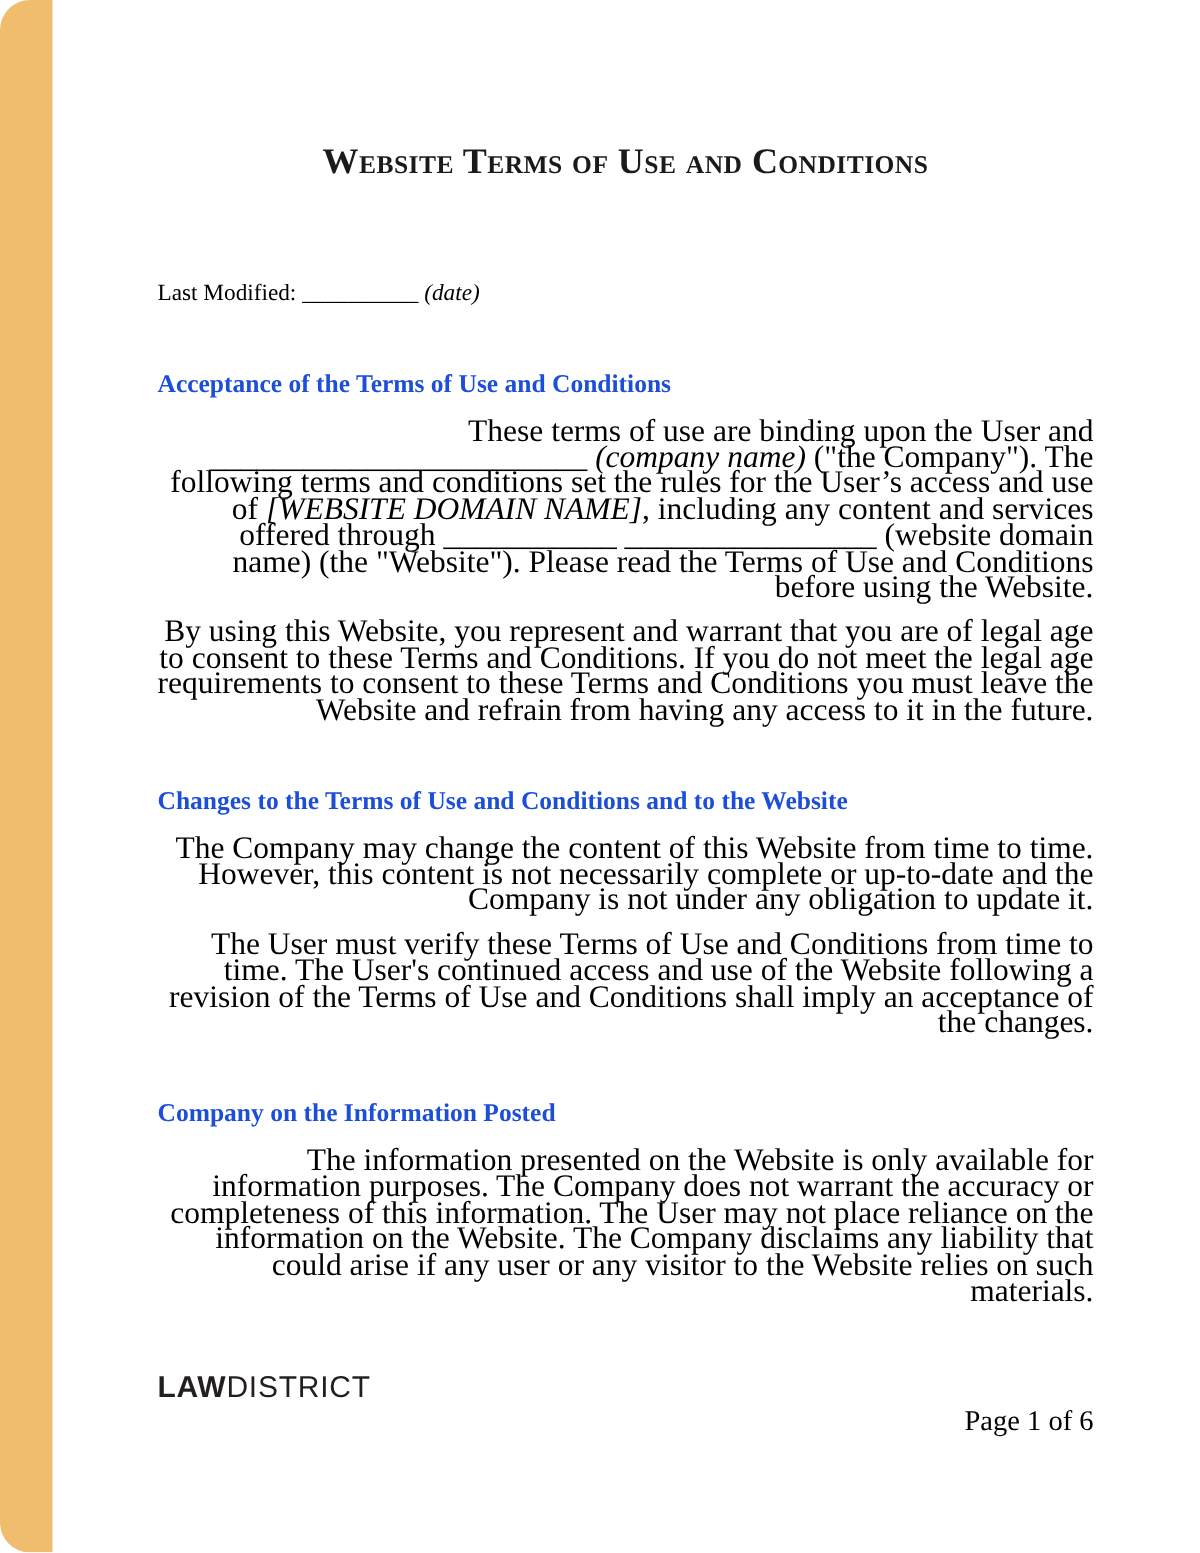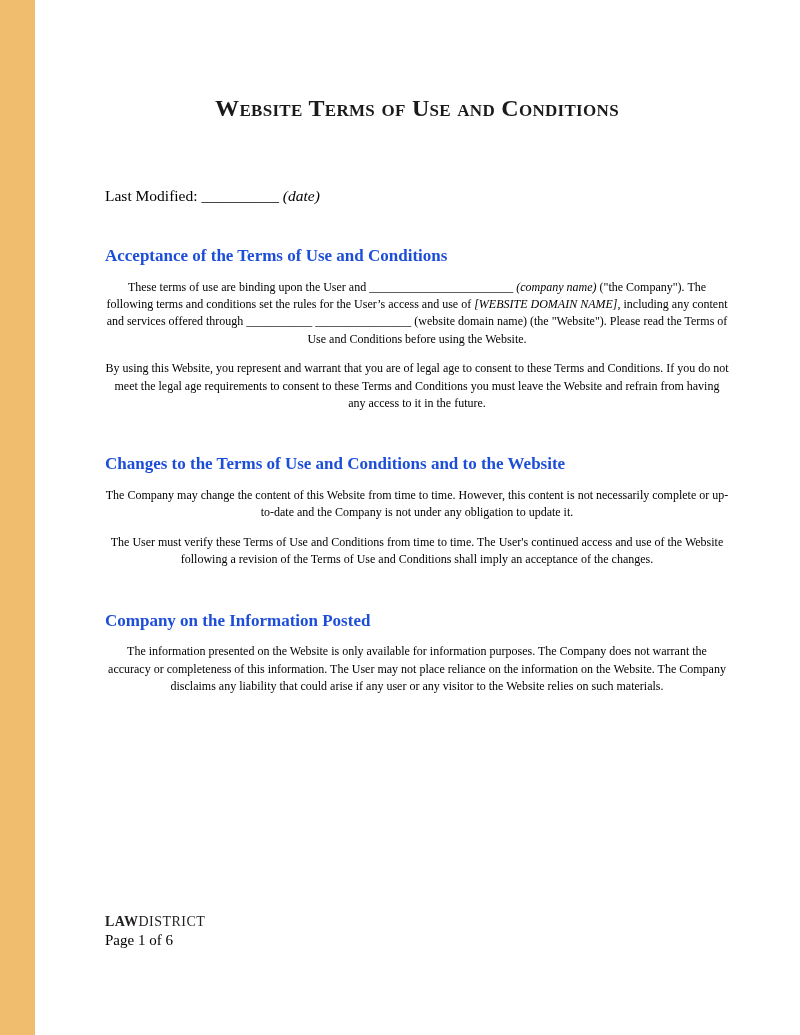--- a/index.html
+++ b/index.html
@@ -4,20 +4,21 @@
 <style>
   html, body { margin: 0; padding: 0; background: #ffffff; }
   .page {
     position: relative;
     width: 800px;
     height: 1035px;
     background: #ffffff;
     overflow: hidden;
     font-family: "Liberation Serif", serif;
     color: #000000;
+    border-radius: 20px;
   }
   .accent-stripe {
     position: absolute;
     left: 0; top: 0;
     width: 35px; height: 100%;
     background: #f0bc6e;
   }
   .content {
     position: absolute;
     left: 105px; top: 0;
@@ -40,43 +41,43 @@
     line-height: 17.4px;
   }
   .section-heading {
     font-size: 17px;
     font-weight: bold;
     line-height: 1.15;
     margin: 42px 0 13px 0;
     color: #1d4ed8;
   }
   .para {
-    font-size: 12px;
+    font-size: 21px;
     line-height: 17.4px;
     margin: 0 0 12px 0;
-    text-align: center;
+    text-align: right;
   }
   .italic { font-style: italic; }
   .footer {
     position: absolute;
     left: 105px; top: 914px;
     width: 624px;
   }
   .logo {
-    font-family: Liberation Serif, serif;
-    font-size: 14px;
+    font-family: Liberation Sans, sans-serif;
+    font-size: 20px;
     letter-spacing: 0.5px;
     color: #231f20;
     line-height: 1.1;
   }
   .logo-bold { font-weight: 800; }
   .logo-light { font-weight: 400; }
   .page-number {
-    text-align: left;
-    font-size: 15px;
+    text-align: right;
+    font-size: 19px;
     line-height: 17px;
     margin-top: 3px;
     color: #000000;
   }
 </style>
 </head>
 <body>
 
 <div class="page">
   <div class="accent-stripe" style="background: rgb(240, 188, 110);"></div>

